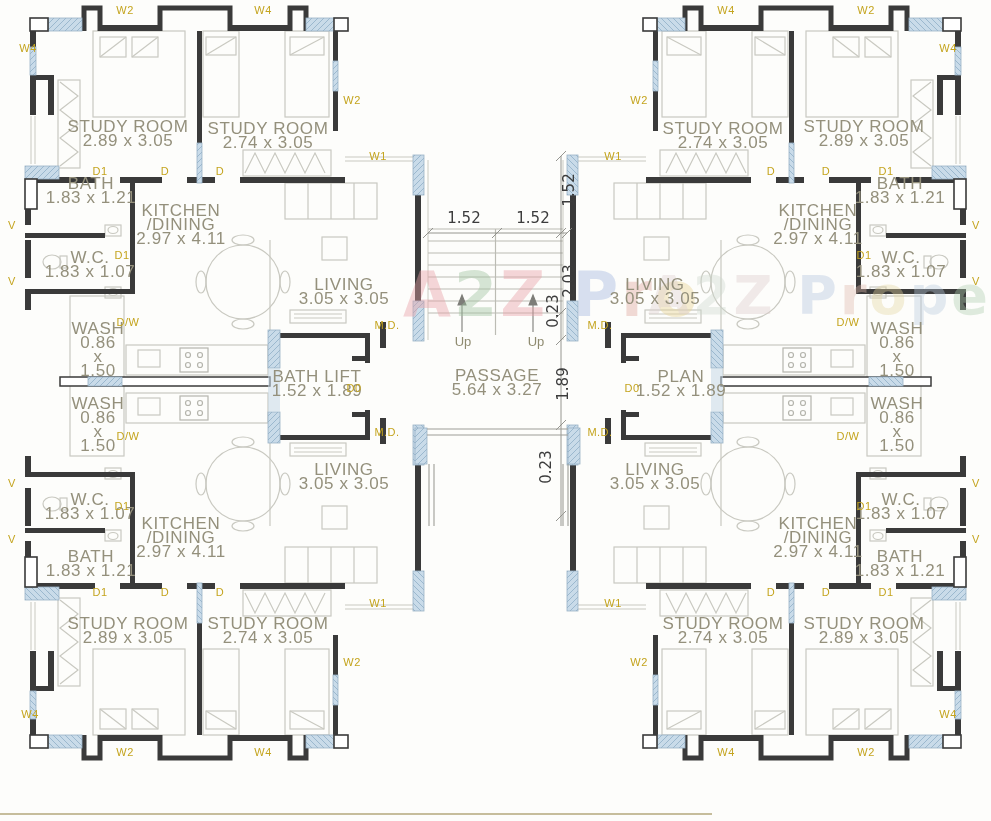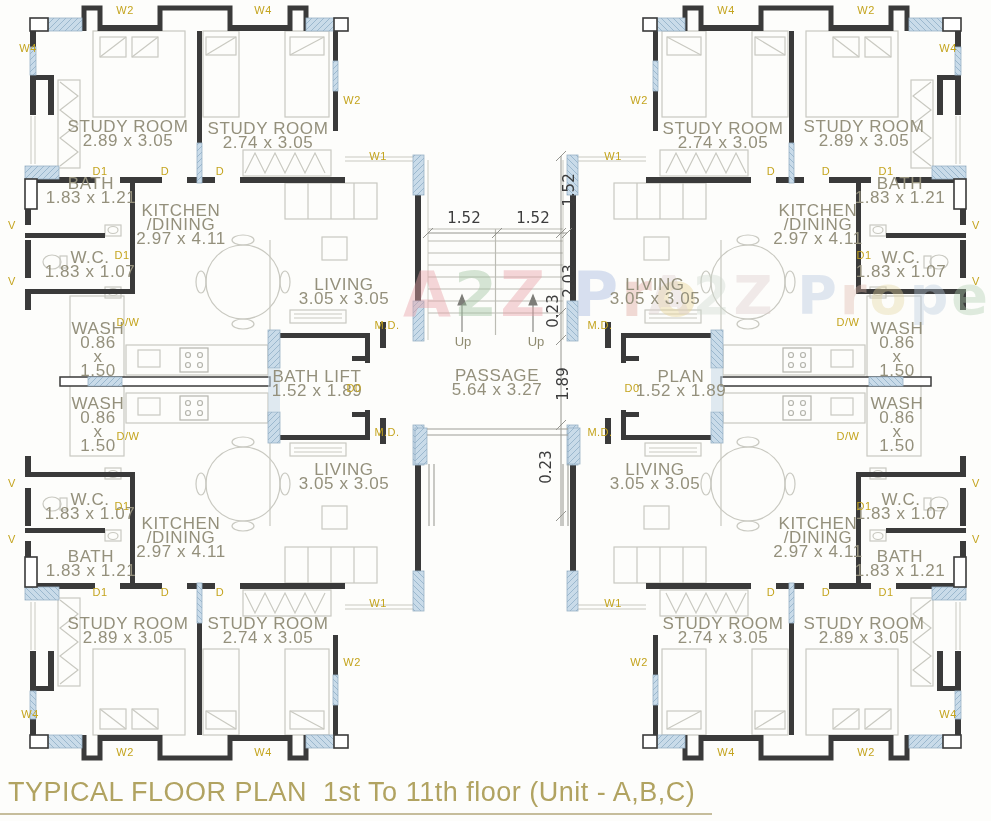--- a/index.html
+++ b/index.html
@@ -395,15 +395,14 @@
       <div class="dim-label" style="left: 533px; top: 218px;"><span>1.52</span></div>
       <div class="dim-label rot" style="left: 569px; top: 190px;"><span>1.52</span></div>
       <div class="dim-label rot" style="left: 569px; top: 281px;"><span>2.03</span></div>
       <div class="dim-label rot" style="left: 553px; top: 311px;"><span>0.23</span></div>
       <div class="dim-label rot" style="left: 563px; top: 384px;"><span>1.89</span></div>
       <div class="dim-label rot" style="left: 546px; top: 467px;"><span>0.23</span></div>
       <div class="up-label" style="left: 463px; top: 341px;"><span>Up</span></div>
       <div class="up-label" style="left: 536px; top: 341px;"><span>Up</span></div>
     </div>
 
-  <div class="title">TYPICAL FLOOR PLAN  1st To 11th floor (Unit - A,B,C)</div>
   <div class="title-rule"></div>
 </div>
 
 </body></html>

